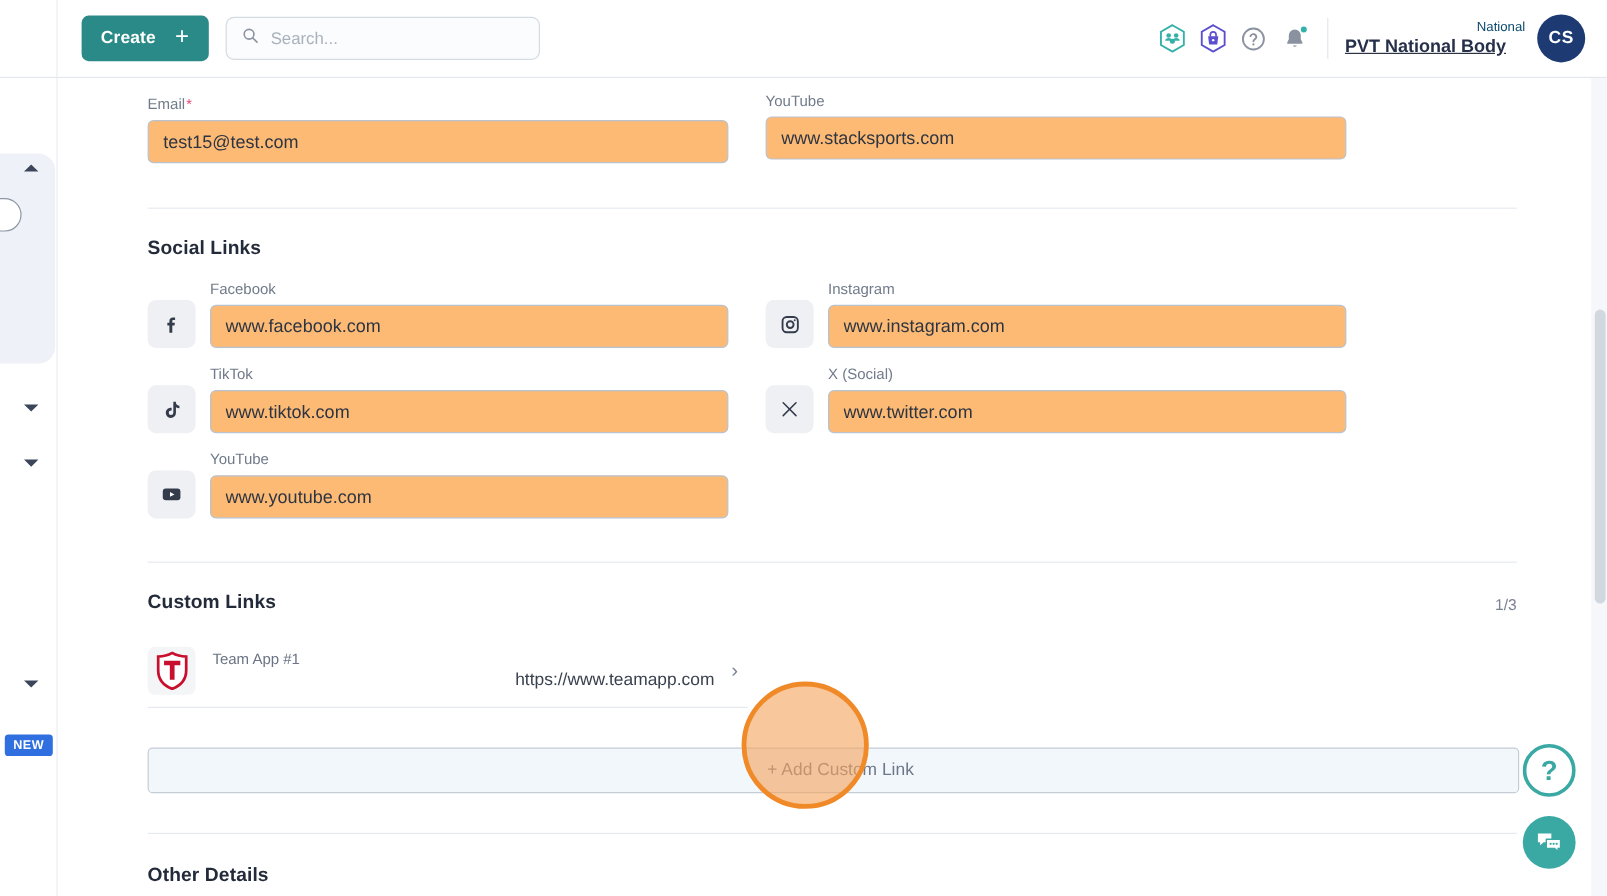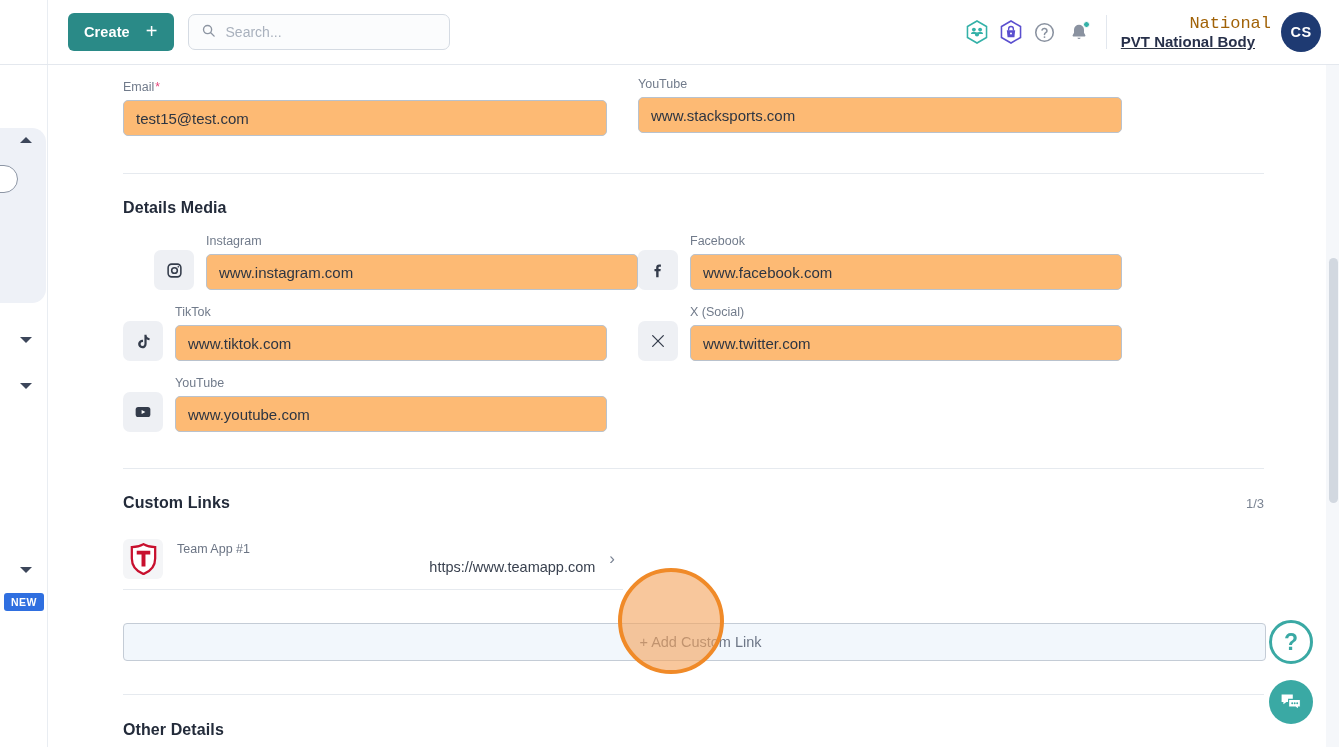--- a/index.html
+++ b/index.html
@@ -45,21 +45,21 @@
   .icon-btn {
     width: 34px; height: 40px; display: flex; align-items: center; justify-content: center;
     cursor: pointer; position: relative; background: none; border: none;
   }
   .bell-dot {
     position: absolute; top: 9px; right: 6px; width: 7px; height: 7px;
     border-radius: 50%; background: #34b1a8; border: 1.5px solid #fff;
   }
   .vsep { width: 1px; height: 34px; background: #e2e7ee; margin: 0 14px 0 10px; }
   .org-block { text-align: right; line-height: 1.15; margin-right: 10px; }
-  .org-sub { font-size: 17px; color: #a16207; font-family: Liberation Mono, monospace; }
+  .org-sub { font-size: 11px; color: #0c4a6e; }
   .org-row { display: flex; align-items: center; gap: 6px; justify-content: flex-end; cursor: pointer; text-decoration: underline; }
   .org-name { font-size: 15px; font-weight: 700; color: #27304a; }
   .caret { width:0;height:0;border-left:5px solid transparent;border-right:5px solid transparent;border-top:6px solid #4b5costeps;}
   .caret { border-top-color:#49536a; }
   .avatar {
     width: 40px; height: 40px; border-radius: 50%; background: #1e3a72;
     color: #fff; font-size: 14.5px; font-weight: 700;
     display: flex; align-items: center; justify-content: center; cursor: pointer;
     letter-spacing: .5px;
   }
@@ -79,21 +79,21 @@
   }
   .rail-chev {
     position: absolute; width: 0; height: 0;
     border-left: 6px solid transparent; border-right: 6px solid transparent;
   }
   .chev-up { border-bottom: 6px solid #3c465a; left: 20px; top: 72px; }
   .chev-d1 { border-top: 6px solid #3c465a; left: 20px; top: 272px; }
   .chev-d2 { border-top: 6px solid #3c465a; left: 20px; top: 318px; }
   .chev-d3 { border-top: 6px solid #3c465a; left: 20px; top: 502px; }
   .new-badge {
-    position: absolute; left: 4px; top: 528px;
+    position: absolute; left: 4px; top: 547px;
     background: #2f6fe0; color: #fff; font-size: 10.5px; font-weight: 700;
     padding: 3px 7px; border-radius: 3px; letter-spacing: .4px;
   }
 
   
   .main {
     position: absolute; top: 65px; left: 48px; width: 1291px; height: 682px;
     background: #ffffff; overflow: hidden;
   }
   .content { position: relative; padding: 0 75px 0 75px; }
@@ -277,45 +277,45 @@
           <input class="txt-input" value="test15@test.com" style="">
         </div>
         <div class="col right" style="margin-top:-3px;">
           <label class="field-label">YouTube</label>
           <input class="txt-input" value="www.stacksports.com" style="">
         </div>
       </div>
 
       <div class="divider" style="margin-top:37px;"></div>
 
-      <div class="section-title" style="margin-top:25px;">Details Media</div>
+      <div class="section-title" style="margin-top:25px;">Social Links</div>
 
       <div class="form-row" style="margin-top:17px;">
+        <div class="col social-row">
+          <div class="social-icon">
+            <svg width="17" height="17" viewBox="0 0 24 24" fill="#343c4b">
+              <path d="M15.4 3.5h-2.6c-2.5 0-4.1 1.7-4.1 4.2v2.2H6.3v3.2h2.4v8.4h3.4v-8.4h2.6l.5-3.2h-3.1V8.1c0-.9.3-1.4 1.4-1.4h1.9z"></path>
+            </svg>
+          </div>
+          <div class="social-field">
+            <label class="field-label">Facebook</label>
+            <input class="txt-input" value="www.facebook.com" style="">
+          </div>
+        </div>
         <div class="col right social-row">
           <div class="social-icon">
             <svg width="17" height="17" viewBox="0 0 24 24" fill="none" stroke="#343c4b" stroke-width="2.2">
               <rect x="3" y="3" width="18" height="18" rx="5"></rect>
               <circle cx="12" cy="12" r="4"></circle>
               <circle cx="17.3" cy="6.8" r="1.15" fill="#343c4b" stroke="none"></circle>
             </svg>
           </div>
           <div class="social-field">
             <label class="field-label">Instagram</label>
             <input class="txt-input" value="www.instagram.com" style="">
-          </div>
-        </div>
-        <div class="col social-row">
-          <div class="social-icon">
-            <svg width="17" height="17" viewBox="0 0 24 24" fill="#343c4b">
-              <path d="M15.4 3.5h-2.6c-2.5 0-4.1 1.7-4.1 4.2v2.2H6.3v3.2h2.4v8.4h3.4v-8.4h2.6l.5-3.2h-3.1V8.1c0-.9.3-1.4 1.4-1.4h1.9z"></path>
-            </svg>
-          </div>
-          <div class="social-field">
-            <label class="field-label">Facebook</label>
-            <input class="txt-input" value="www.facebook.com" style="">
           </div>
         </div>
       </div>
 
       <div class="form-row" style="margin-top:15px;">
         <div class="col social-row">
           <div class="social-icon">
             <svg width="17" height="17" viewBox="0 0 24 24" fill="#343c4b">
               <path d="M16.4 2.4h-3.1v13.1a2.7 2.7 0 1 1-2.7-2.7c.26 0 .5.04.74.1V9.7a6 6 0 1 0 5.06 5.92V8.9a6.8 6.8 0 0 0 4.1 1.37V7.1a3.85 3.85 0 0 1-4.1-4.7z"></path>
             </svg>

